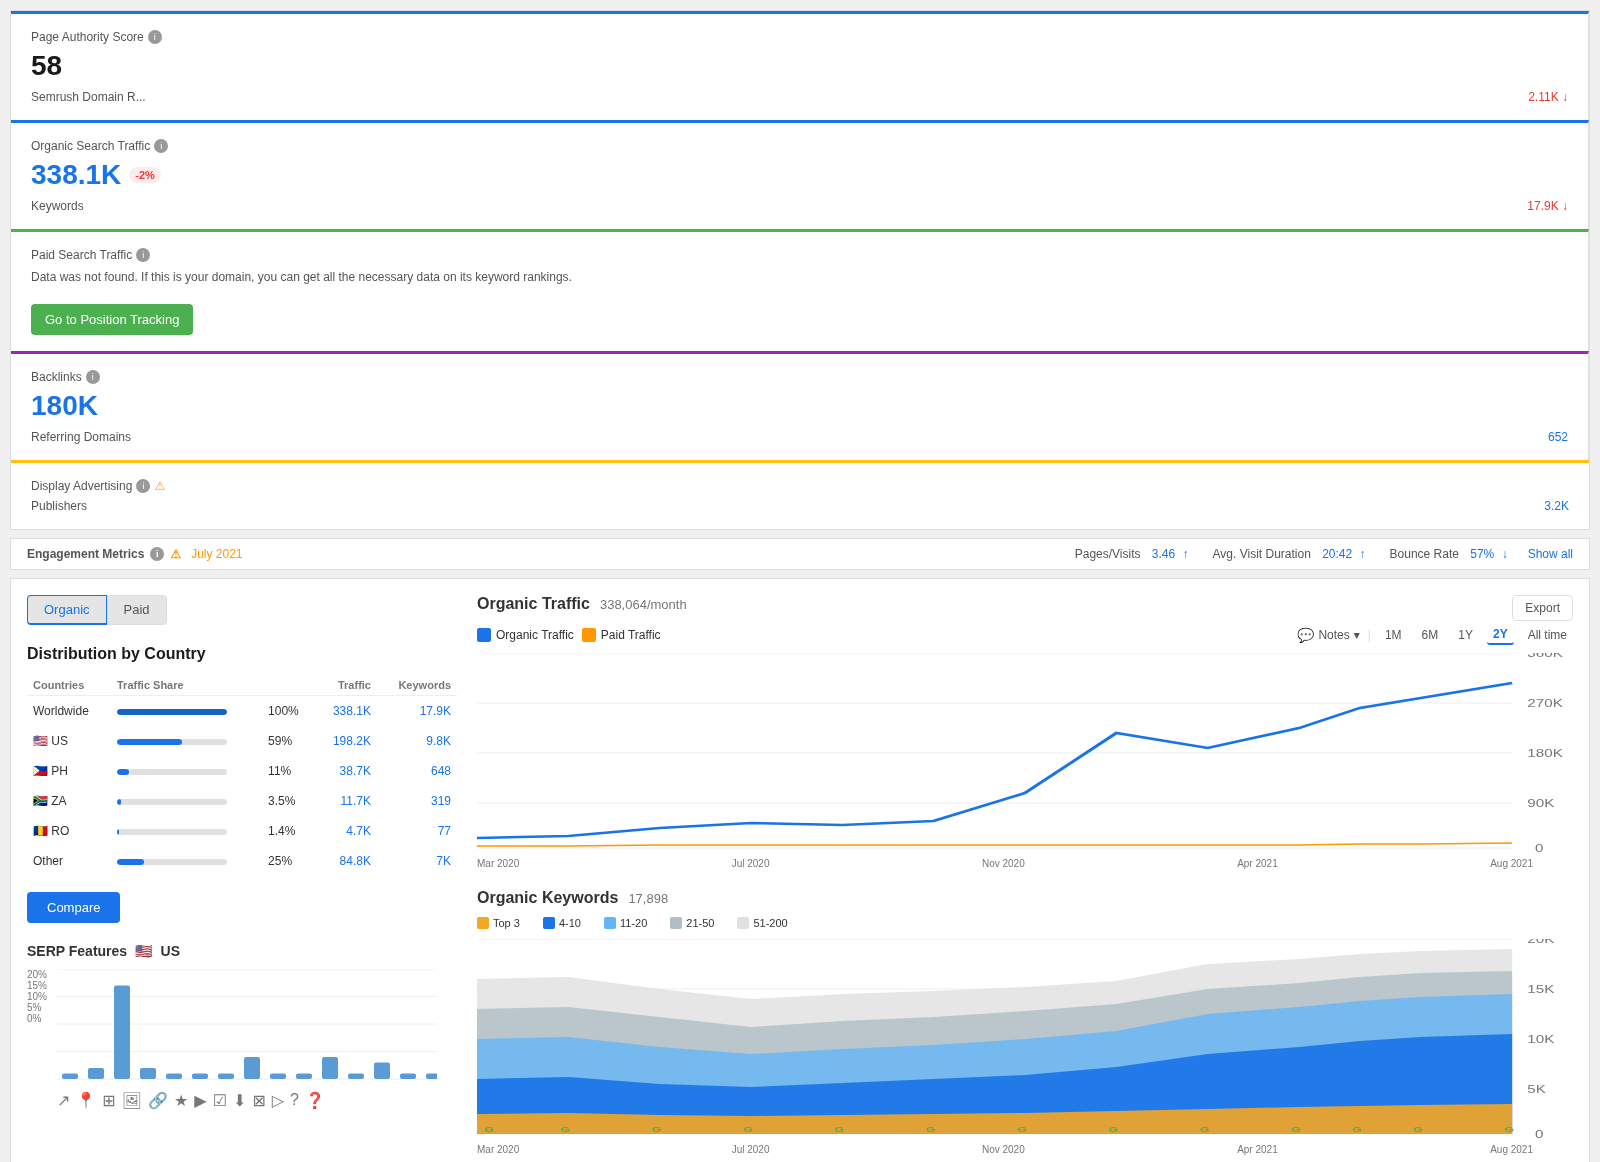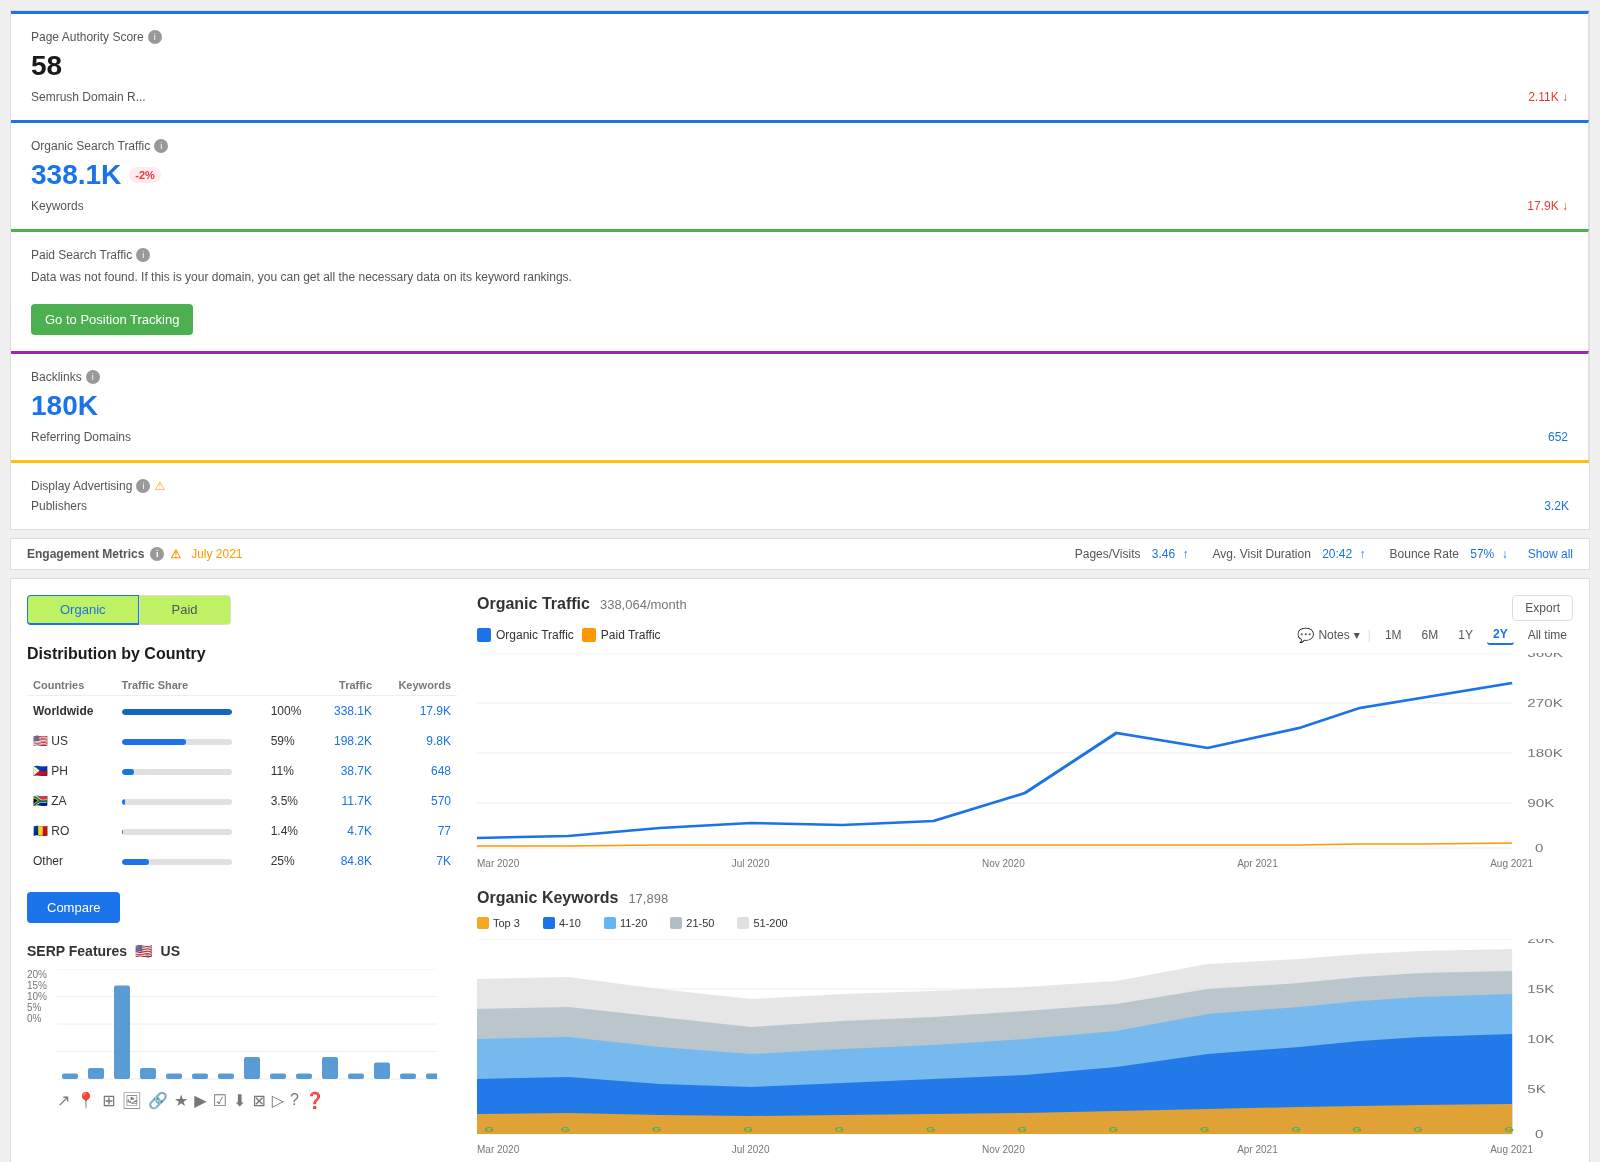--- a/index.html
+++ b/index.html
@@ -69,21 +69,21 @@
       border: 1px solid #ddd;
       padding: 16px;
       gap: 20px;
     }
     
     .left-panel { width: 430px; flex-shrink: 0; }
     .right-panel { flex: 1; }
     
     
     .tabs { display: flex; gap: 0; margin-bottom: 20px; }
-    .tab { padding: 6px 32px; border: 1px solid #ddd; cursor: pointer; font-size: 13px; background: #bef264; color: #555; }
+    .tab { padding: 6px 16px; border: 1px solid #ddd; cursor: pointer; font-size: 13px; background: #e5e5e5; color: #555; }
     .tab.active { border-color: #1a73e8; color: #1a73e8; border-bottom: 2px solid #1a73e8; }
     .tab:first-child { border-radius: 4px 0 0 4px; }
     .tab:last-child { border-radius: 0 4px 4px 0; }
     
     
     .section-title { font-size: 16px; font-weight: bold; color: #1a1a1a; margin-bottom: 12px; }
     
     .dist-table { width: 100%; border-collapse: collapse; margin-bottom: 16px; }
     .dist-table th { font-size: 11px; color: #777; padding: 4px 6px; text-align: left; border-bottom: 1px solid #eee; }
     .dist-table th.right { text-align: right; }
@@ -240,21 +240,21 @@
           <tr>
             <th>Countries</th>
             <th>Traffic Share</th>
             <th></th>
             <th class="right">Traffic</th>
             <th class="right">Keywords</th>
           </tr>
         </thead>
         <tbody id="dist-tbody">
         <tr>
-      <td><span style="font-weight:bold;">Worldwide</span></td>
+      <td><span style="font-weight:normal;">Worldwide</span></td>
       <td>
         <div class="bar-container">
           <div class="bar-bg">
                     <div class="bar-fill full" style="width:100%;"></div>
                   </div>
         </div>
       </td>
       <td>100%</td>
       <td class="right"><span class="blue-link">338.1K</span></td>
       <td class="right"><span class="blue-link">17.9K</span></td>
@@ -289,21 +289,21 @@
       <td><span style=""><span>🇿🇦</span> ZA</span></td>
       <td>
         <div class="bar-container">
           <div class="bar-bg">
                     <div class="bar-fill" style="width:3.5%;"></div>
                   </div>
         </div>
       </td>
       <td>3.5%</td>
       <td class="right"><span class="blue-link">11.7K</span></td>
-      <td class="right"><span class="blue-link">570</span></td>
+      <td class="right"><span class="blue-link">319</span></td>
     </tr>
             <tr>
       <td><span style=""><span>🇷🇴</span> RO</span></td>
       <td>
         <div class="bar-container">
           <div class="bar-bg">
                     <div class="bar-fill" style="width:1.4%;"></div>
                   </div>
         </div>
       </td>

